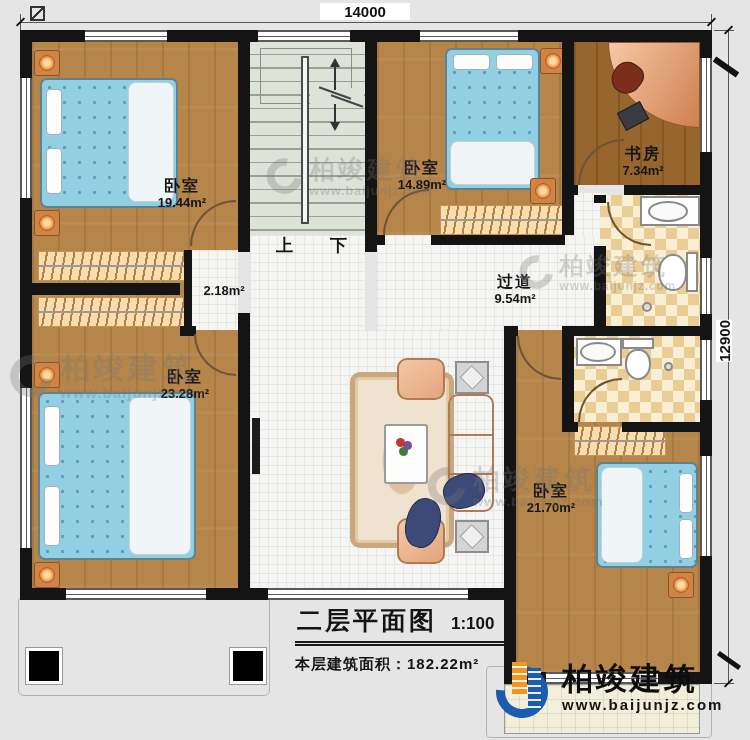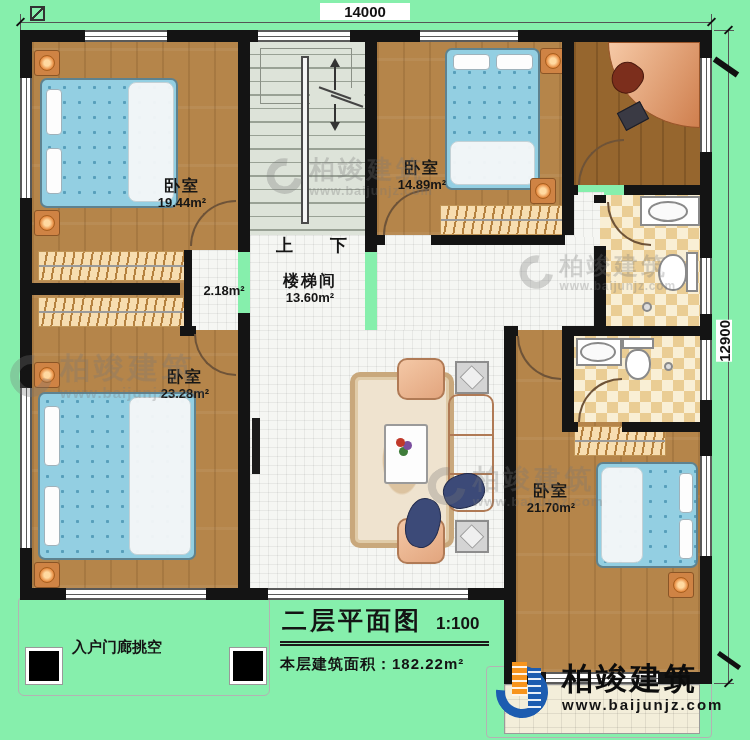--- a/index.html
+++ b/index.html
@@ -1,18 +1,18 @@
 <!DOCTYPE html>
 <html><head>
 <meta charset="utf-8">
 <style>
   html,body{margin:0;padding:0;background:#fff}
   *{box-sizing:border-box}
   body{font-family:"Liberation Sans","DejaVu Sans",sans-serif;color:#141414}
-  .canvas{position:relative;width:750px;height:740px;background:#86efac;overflow:hidden}
+  .canvas{position:relative;width:750px;height:740px;background:#e5e5e5;overflow:hidden}
   .abs{position:absolute}
   .wall{position:absolute;background:#141414;z-index:30}
   .win-h{position:absolute;height:12px;background:#fff;border-top:2px solid #5a5a5a;border-bottom:2px solid #5a5a5a;
          background-image:linear-gradient(#5a5a5a,#5a5a5a);background-size:100% 1px;background-position:center;background-repeat:no-repeat;z-index:32}
   .win-v{position:absolute;width:12px;background:#fff;border-left:2px solid #5a5a5a;border-right:2px solid #5a5a5a;
          background-image:linear-gradient(#5a5a5a,#5a5a5a);background-size:1px 100%;background-position:center;background-repeat:no-repeat;z-index:32}
   .floor{position:absolute;z-index:10}
   .wood{background-color:#b5854a;background-image:repeating-linear-gradient(90deg,rgba(60,30,0,.12) 0 2px,transparent 2px 26px),repeating-linear-gradient(0deg,rgba(255,255,255,.06) 0 3px,transparent 3px 58px)}
   .wood-dark{background-color:#96662e;background-image:repeating-linear-gradient(90deg,rgba(40,20,0,.18) 0 2px,transparent 2px 22px)}
   .tile{background-color:#f5f6f3;background-image:linear-gradient(rgba(0,0,0,.06) 1px,transparent 1px),linear-gradient(90deg,rgba(0,0,0,.06) 1px,transparent 1px);background-size:9px 9px}
@@ -39,21 +39,21 @@
   .stable::after{content:"";position:absolute;inset:6px;background:#efefef;border:1px solid #9a9a9a;transform:rotate(45deg)}
   .person{position:absolute;background:#3c4a78;border:1px solid #232c4d;border-radius:45%;z-index:23}
   .wm{position:absolute;z-index:46;color:rgba(120,120,120,.30);font-weight:bold;pointer-events:none;white-space:nowrap;display:flex;align-items:center;gap:8px}
   .wm .b{font-size:30px;letter-spacing:4px;line-height:1.05}
   .wm .u{font-size:15px;letter-spacing:1px}
   .wm-c{width:42px;height:42px;border:9px solid rgba(120,120,120,.30);border-right-color:transparent;border-radius:50%;transform:rotate(-35deg)}
   .dimtxt{position:absolute;font-size:15px;font-weight:bold;color:#111;background:#fff;z-index:50;text-align:center}
   .thin{position:absolute;background:#555;z-index:50}
   .stair-part{position:absolute;z-index:18}
   .lbl-updown{position:absolute;z-index:40;font-size:17px;font-weight:bold}
-  .title-wrap{position:absolute;left:280px;top:604px;z-index:55}
+  .title-wrap{position:absolute;left:295px;top:604px;z-index:55}
   .title-line{border-bottom:5px double #1a1a1a;padding:0 10px 4px 2px;display:flex;align-items:baseline;gap:14px;width:fit-content}
   .title-cn{font-size:25px;font-weight:bold;letter-spacing:3px}
   .title-scale{font-size:17px;font-weight:bold}
   .tb-line{font-size:15px;font-weight:bold;margin-top:9px;letter-spacing:1px}
   .porch-col{position:absolute;width:36px;height:36px;background:#000;border:3px solid #fff;outline:1px solid #999;z-index:52}
   .logo{position:absolute;left:494px;top:652px;display:flex;align-items:center;gap:6px;z-index:70}
   .logo-txt .brand{font-size:31px;font-weight:900;letter-spacing:3px;color:#0c0c0c;line-height:1.05}
   .logo-txt .site{font-size:15px;font-weight:bold;letter-spacing:2px;color:#141414}
   .mark{position:absolute;background:#111;z-index:50}
 </style>
@@ -215,43 +215,46 @@
   <div class="arc arc-bl" style="left:517px;top:336px;width:44px;height:44px"></div>
 
   <div class="room-label" style="left:127px;top:176px">
     <span class="nm">卧室</span>
       <span class="ar">19.44m²</span>
     </div>
   <div class="room-label" style="left:367px;top:158px">
     <span class="nm">卧室</span>
       <span class="ar">14.89m²</span>
     </div>
-  <div class="room-label" style="left:255px;top:271px">
-    <span class="nm">楼梯间</span>
-      <span class="ar">13.60m²</span>
+  <div class="room-label" style="left:588px;top:144px">
+    <span class="nm">书房</span>
+      <span class="ar">7.34m²</span>
+    </div>
+  <div class="room-label" style="left:460px;top:272px">
+    <span class="nm">过道</span>
+      <span class="ar">9.54m²</span>
     </div>
   <div class="room-label" style="left:169px;top:283px">
     <span class="ar">2.18m²</span>
     </div>
   <div class="room-label" style="left:130px;top:367px">
     <span class="nm">卧室</span>
       <span class="ar">23.28m²</span>
     </div>
   <div class="room-label" style="left:496px;top:481px">
     <span class="nm">卧室</span>
       <span class="ar">21.70m²</span>
     </div>
 
   <div class="lbl-updown" style="left:276px;top:234px">上</div>
   <div class="lbl-updown" style="left:330px;top:234px">下</div>
 
   <div class="abs" style="left:18px;top:596px;width:252px;height:100px;border:1px solid #b3b3b3;border-radius:6px;z-index:5"></div>
   <div class="porch-col" style="left:26px;top:648px"></div>
   <div class="porch-col" style="left:230px;top:648px"></div>
-  <div class="abs" style="left:72px;top:638px;width:150px;font-size:15px;font-weight:bold;z-index:52">入户门廊挑空</div>
 
   <div class="title-wrap">
     <div class="title-line">
       <span class="title-cn">二层平面图</span>
       <span class="title-scale">1:100</span>
     </div>
     <div class="tb-line">
       <span>本层建筑面积：</span><span>182.22m²</span>
     </div>
   </div>

